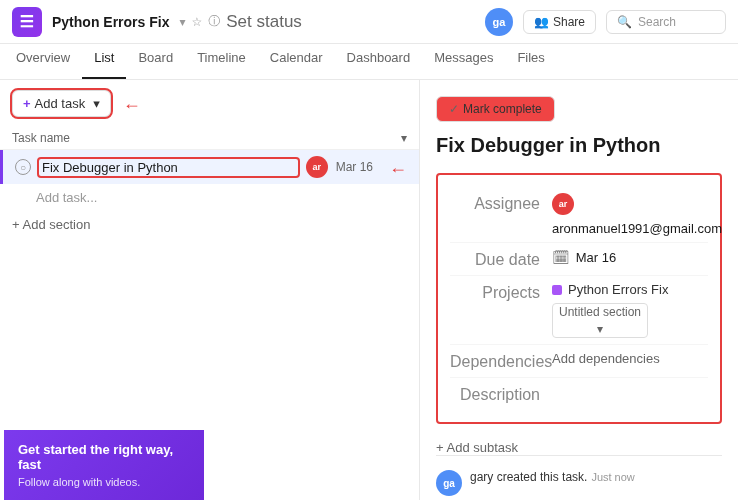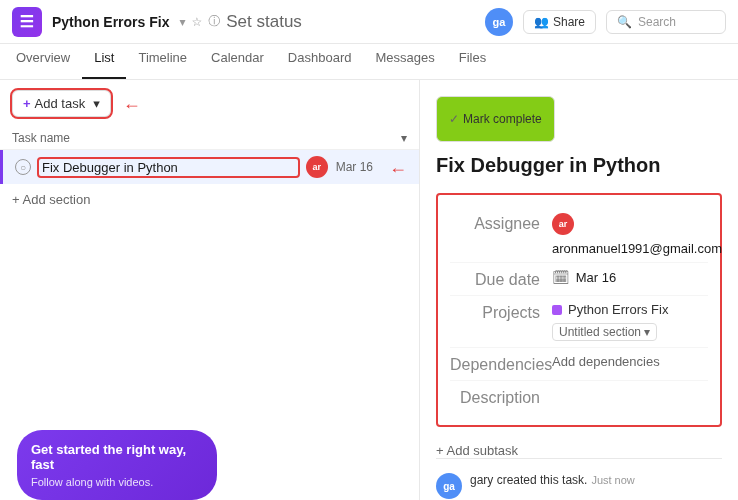--- a/index.html
+++ b/index.html
@@ -40,48 +40,48 @@
     .task-row .task-name { flex: 1; font-size: 13px; color: #1a1a1a; outline: 2px solid #e53e3e; padding: 1px 3px; border-radius: 2px; }
     .task-row .task-avatar { width: 22px; height: 22px; background: #e53e3e; border-radius: 50%; display: flex; align-items: center; justify-content: center; color: white; font-size: 9px; font-weight: 600; flex-shrink: 0; }
     .task-row .task-date { font-size: 12px; color: #666; }
     .task-row-arrow { color: #e53e3e; font-size: 18px; font-weight: bold; margin-left: 8px; }
 
     .add-task-inline { padding: 6px 12px 4px 36px; color: #999; font-size: 13px; cursor: pointer; }
     .add-section { padding: 8px 12px; color: #666; font-size: 13px; cursor: pointer; display: flex; align-items: center; gap: 4px; }
 
     
     .right-panel { flex: 1; overflow-y: auto; padding: 16px; }
-    .mark-complete-btn { border: 1px solid #ddd; border-radius: 6px; padding: 15px 12px; font-size: 12px; color: #333; cursor: pointer; background: #84cc16; display: flex; align-items: center; gap: 4px; margin-bottom: 12px; }
+    .mark-complete-btn { border: 1px solid #ddd; border-radius: 6px; padding: 5px 12px; font-size: 12px; color: #333; cursor: pointer; background: #ef4444; display: flex; align-items: center; gap: 4px; margin-bottom: 12px; }
     .mark-complete-btn::before { content: '✓'; color: #666; }
 
     .task-title { font-size: 20px; font-weight: 600; color: #1a1a1a; margin-bottom: 16px; }
 
     .detail-box { border: 2px solid #e53e3e; border-radius: 4px; padding: 12px; margin-bottom: 16px; }
     .detail-row { display: flex; align-items: flex-start; padding: 6px 0; border-bottom: 1px solid #f5f5f5; gap: 12px; }
     .detail-row:last-child { border-bottom: none; }
     .detail-label { width: 90px; font-size: 16px; color: #888; flex-shrink: 0; padding-top: 2px; text-align: right; }
     .detail-value { font-size: 13px; color: #1a1a1a; display: flex; align-items: center; gap: 6px; flex-wrap: wrap; }
     .assignee-avatar { width: 22px; height: 22px; background: #e53e3e; border-radius: 50%; display: flex; align-items: center; justify-content: center; color: white; font-size: 9px; font-weight: 600; flex-shrink: 0; }
     .calendar-icon { color: #666; font-size: 14px; }
     .project-dot { width: 10px; height: 10px; background: #a855f7; border-radius: 2px; flex-shrink: 0; }
-    .untitled-section { color: #666; font-size: 12px; border: 1px solid #ddd; border-radius: 4px; padding: 1px 6px; cursor: pointer; display: flex; align-items: center; gap: 3px; }
+    .untitled-section { color: #666; font-size: 12px; border: 1px solid #ddd; border-radius: 4px; padding: 1px 6px; cursor: pointer; display: flex; align-items: center; gap: 3px; flex-direction: column; }
     .add-dep-link { color: #666; font-size: 13px; cursor: pointer; }
     .description-text { color: #333; font-size: 13px; }
 
     .add-subtask { color: #666; font-size: 13px; cursor: pointer; display: flex; align-items: center; gap: 4px; }
 
     .activity-section { border-top: 1px solid #e8e8e8; padding-top: 12px; }
     .activity-item { display: flex; align-items: flex-start; gap: 8px; margin-bottom: 10px; }
     .activity-avatar { width: 26px; height: 26px; background: #4f8ef7; border-radius: 50%; display: flex; align-items: center; justify-content: center; color: white; font-size: 10px; font-weight: 600; flex-shrink: 0; margin-top: 2px; }
     .activity-text { font-size: 12px; color: #333; line-height: 1.5; }
     .activity-text strong { font-weight: 400; }
     .activity-text .time { color: #999; font-size: 11px; margin-left: 4px; }
 
     
-    .promo-bar { position: absolute; bottom: 0; left: 17px; width: 200px; background: linear-gradient(135deg, #7c3aed, #6d28d9); color: white; padding: 12px 14px; border-radius: 25px; }
+    .promo-bar { position: absolute; bottom: 0; left: 4px; width: 200px; background: linear-gradient(135deg, #7c3aed, #6d28d9); color: white; padding: 12px 14px; }
     .promo-bar .promo-title { font-size: 13px; font-weight: 600; margin-bottom: 4px; }
     .promo-bar .promo-sub { font-size: 11px; opacity: 0.85; }
   </style>
 </head>
 <body>
 
 <div class="topbar">
   <div class="app-icon">
     <span>☰</span>
   </div>
@@ -100,20 +100,21 @@
   </div>
   <div class="search-box">
     <span>🔍</span>
     <span>Search</span>
   </div>
 </div>
 
 <div class="nav-tabs">
   <div class="nav-tab">Overview</div>
   <div class="nav-tab active">List</div>
+  <div class="nav-tab">Board</div>
   <div class="nav-tab">Timeline</div>
   <div class="nav-tab">Calendar</div>
   <div class="nav-tab">Dashboard</div>
   <div class="nav-tab">Messages</div>
   <div class="nav-tab">Files</div>
 </div>
 
 <div class="main">
 
   <div class="left-panel">
@@ -134,20 +135,21 @@
     <div class="task-row">
       <div class="task-check">○</div>
       <span class="task-name">Fix Debugger in Python</span>
       <div class="task-avatar">
         <span>ar</span>
       </div>
       <span class="task-date">Mar 16</span>
       <span class="task-row-arrow">←</span>
     </div>
 
+    <div class="add-task-inline">Add task...</div>
 
     <div class="add-section">+ Add section</div>
   </div>
 
   <div class="right-panel">
     <button class="mark-complete-btn">
       <span>Mark complete</span>
     </button>
 
     <div class="task-title">Fix Debugger in Python</div>

